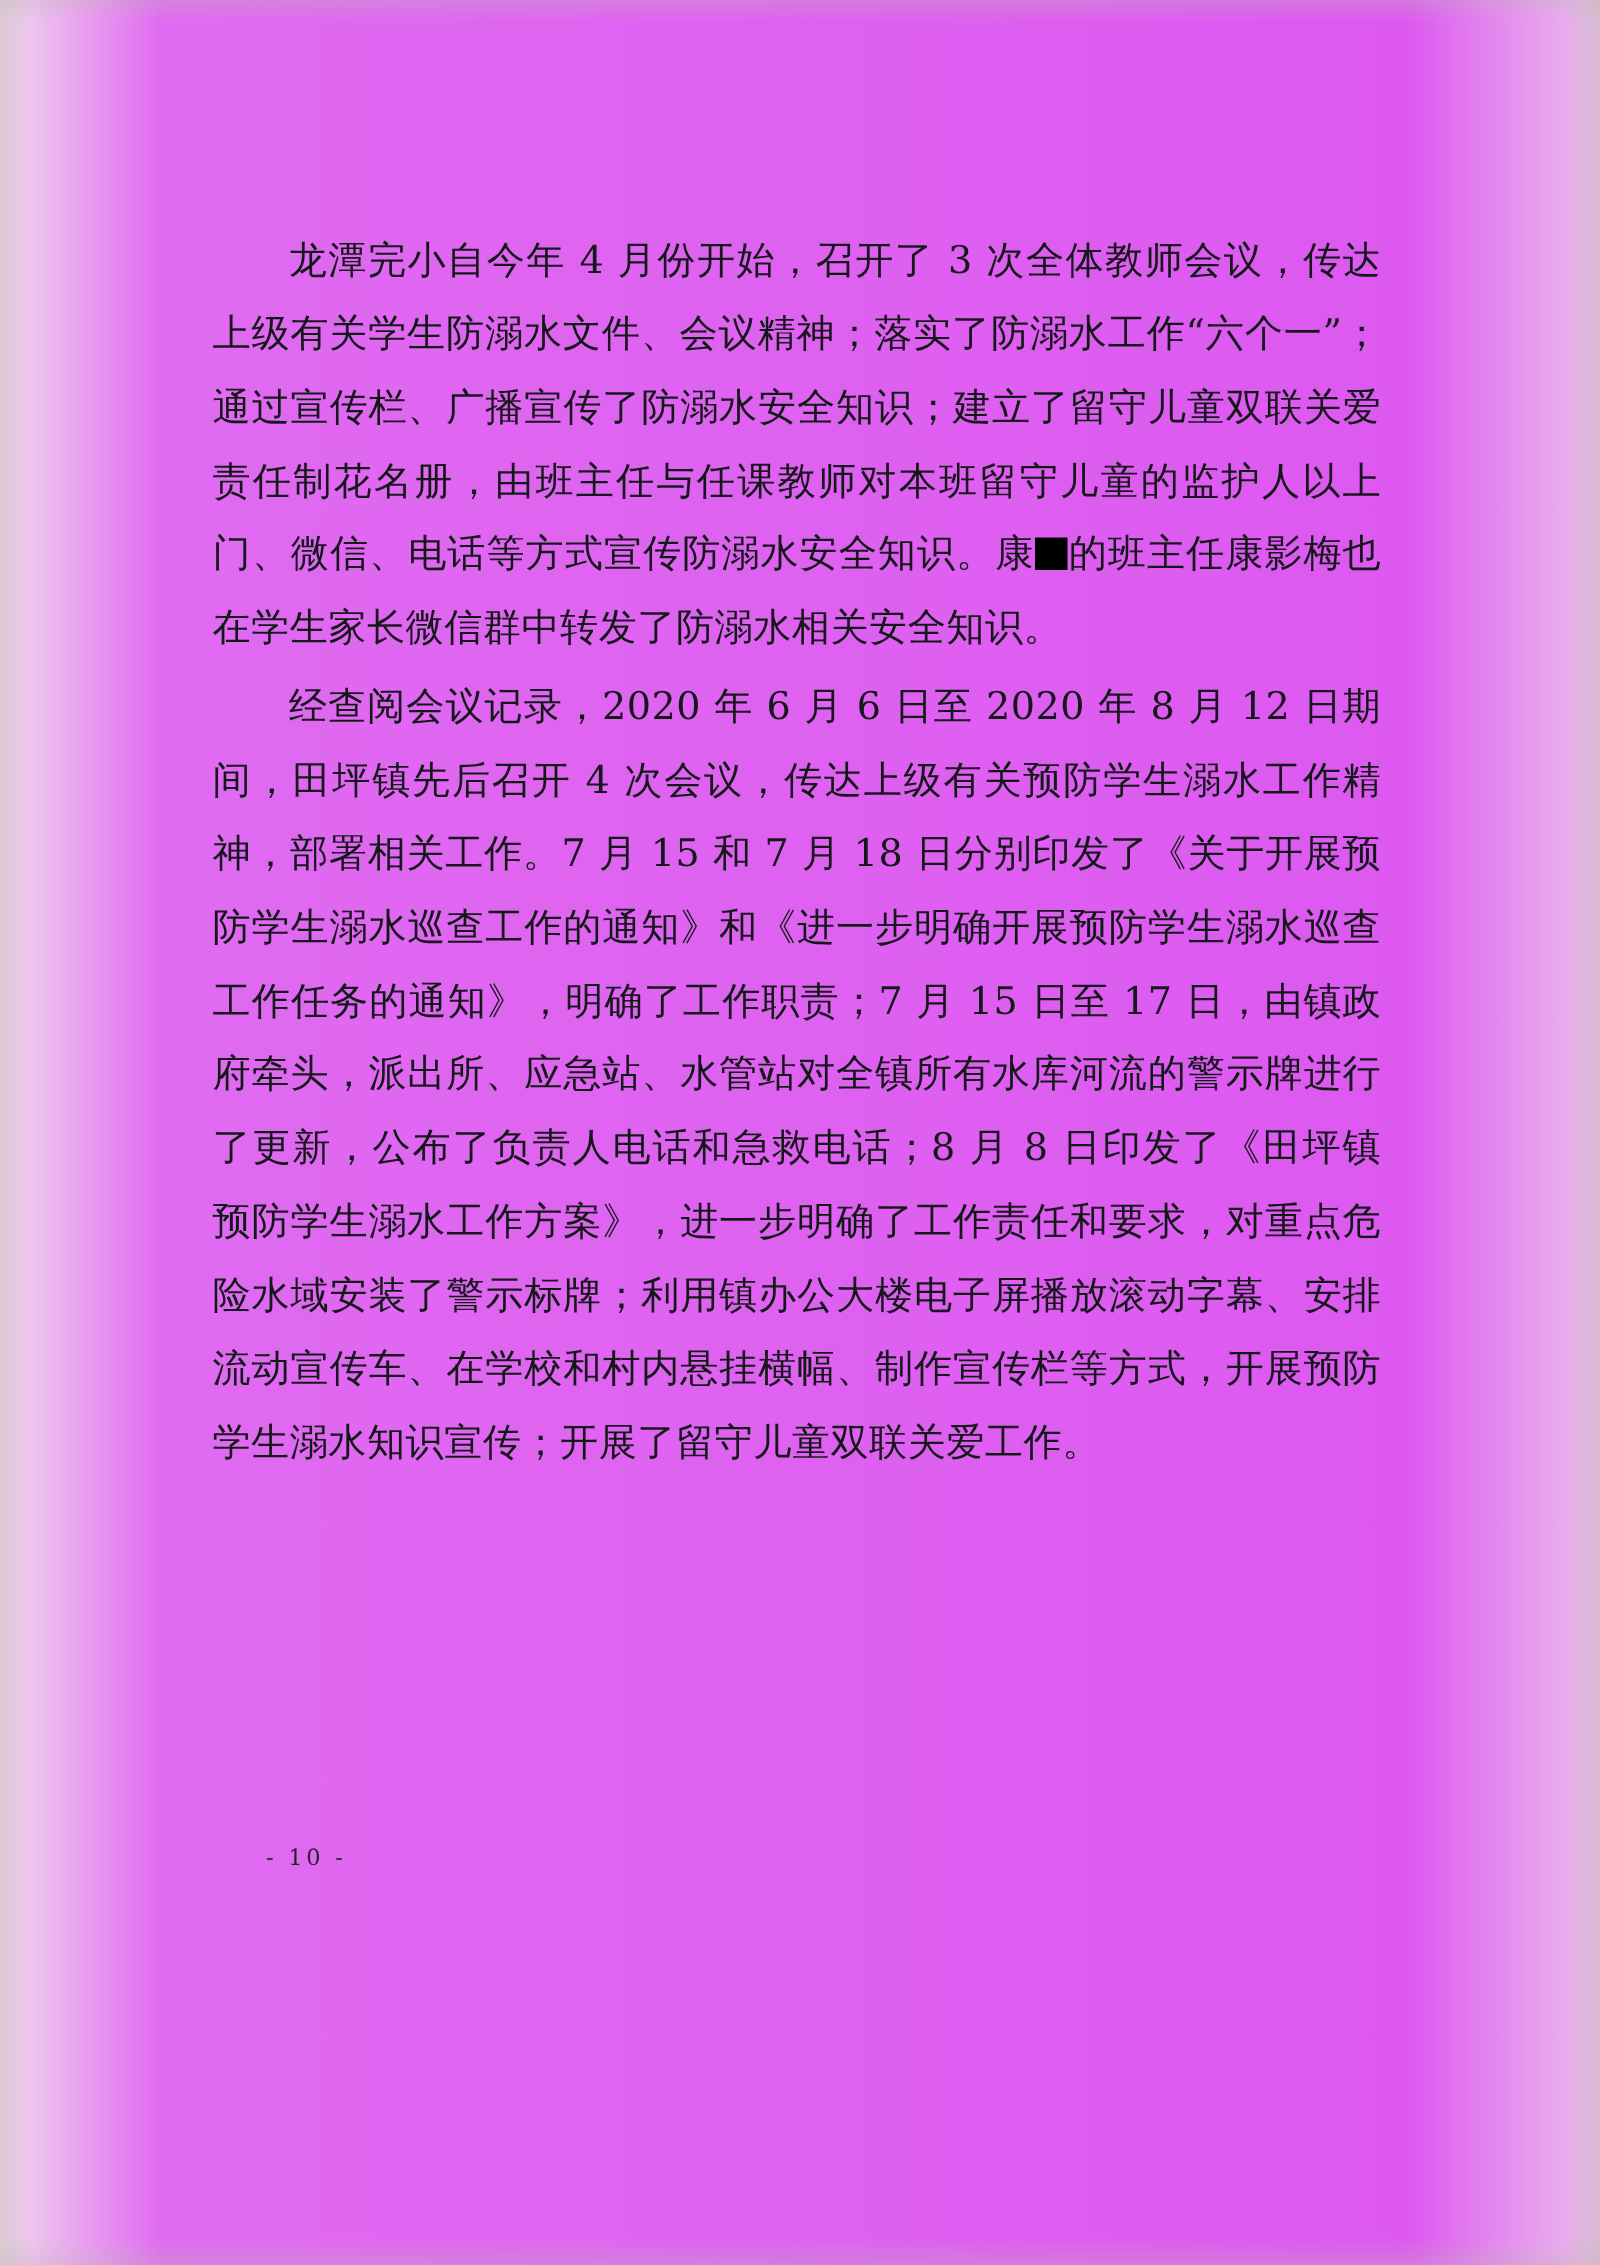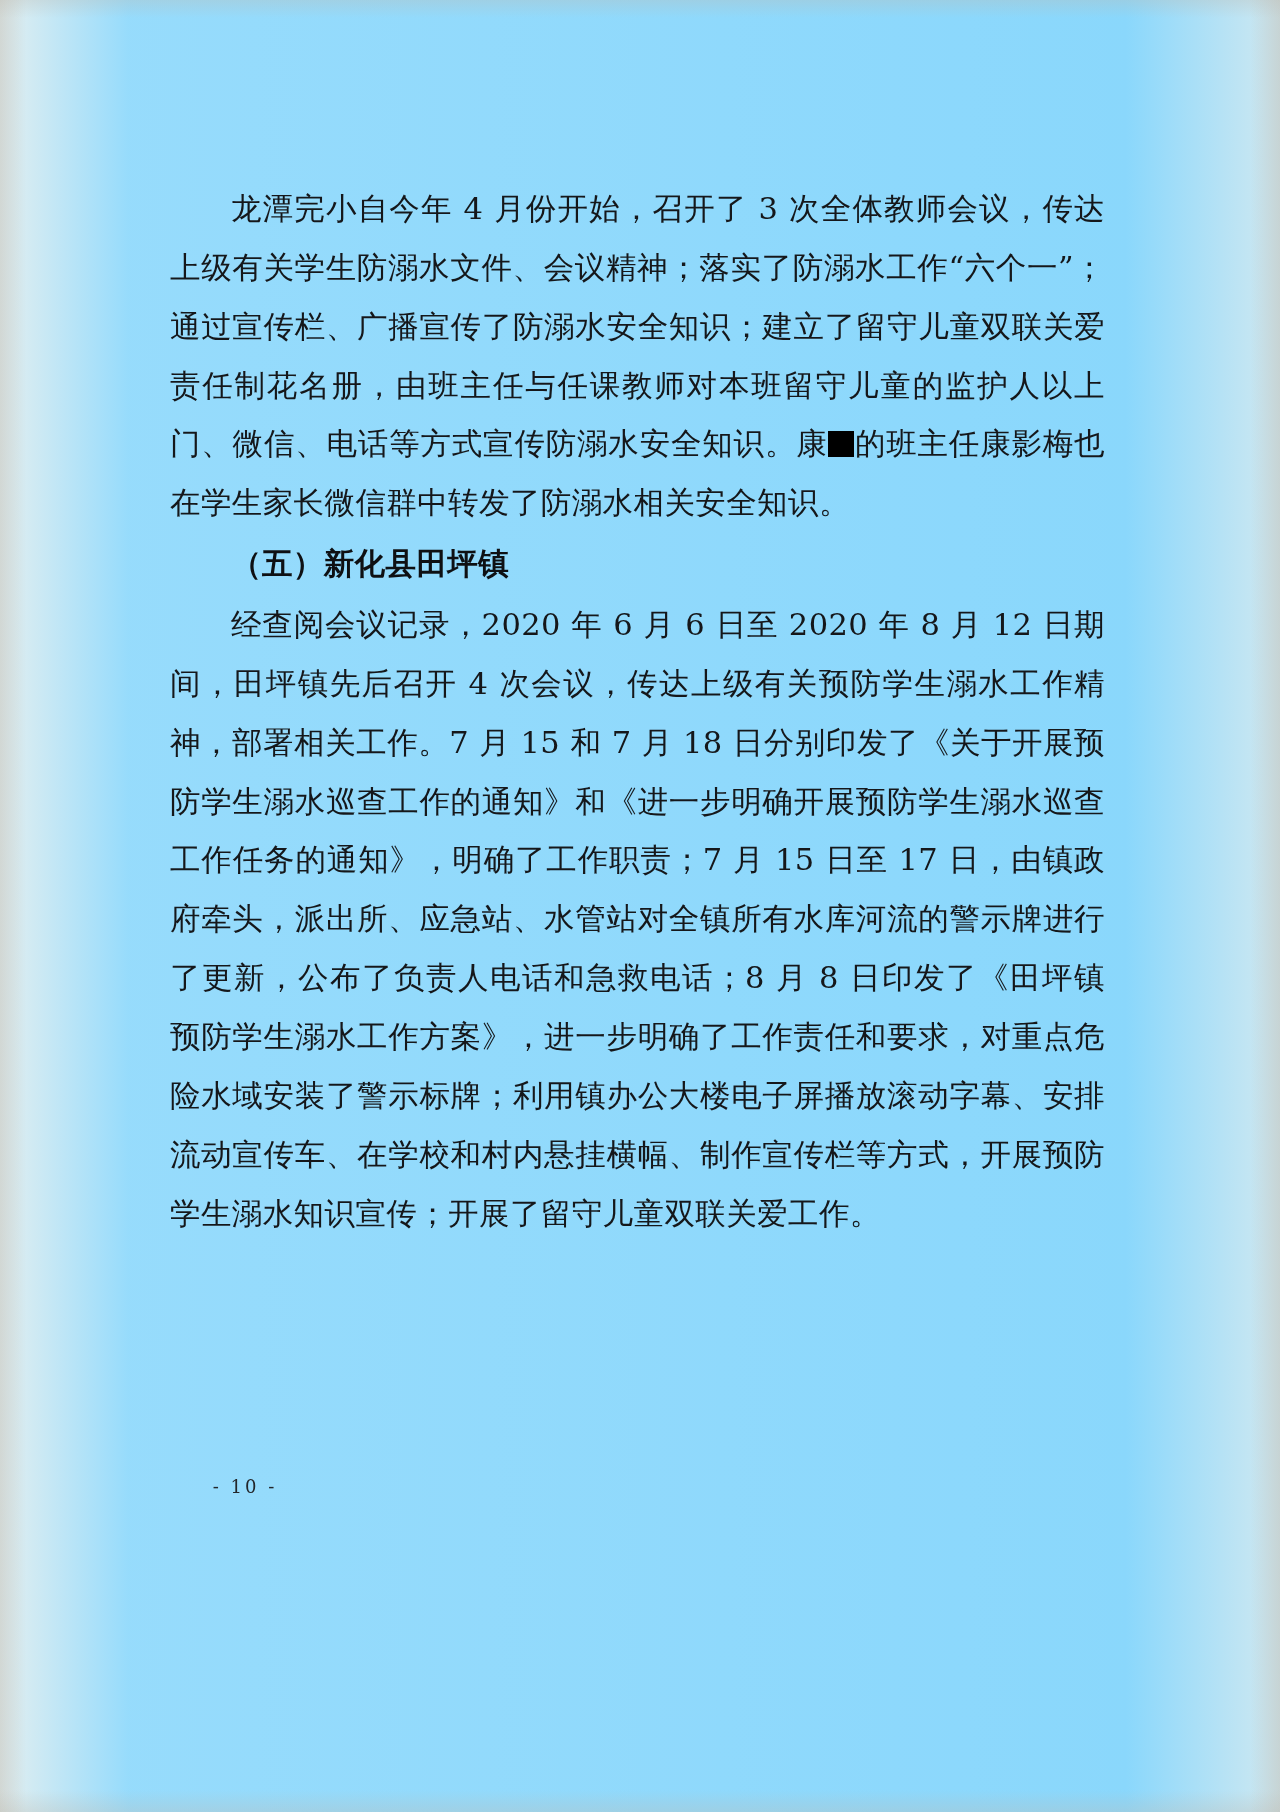--- a/index.html
+++ b/index.html
@@ -9,21 +9,21 @@
   body {
     width: 1280px;
     height: 1812px;
     background: #ffffff;
     font-family: "DejaVu Serif", "Liberation Serif", serif;
   }
   .page {
     position: relative;
     width: 1280px;
     height: 1812px;
-    background: #7dd3fc;
+    background: #d946ef;
     box-sizing: border-box;
     overflow: hidden;
   }
   
   .paper-tint {
     position: absolute;
     inset: 0;
     background:
       linear-gradient(90deg, rgba(246,244,238,0.85) 0%, rgba(253,253,251,0.2) 10%, rgba(253,253,251,0.1) 88%, rgba(244,242,236,0.7) 100%);
     pointer-events: none;
@@ -110,21 +110,20 @@
 
 <div class="page">
   <div class="paper-tint"></div>
 
   <div class="content">
 
     <p class="body-text"><span>龙潭完小自今年 4 月份开始，召开了 3 次全体教师会议，传达上级有关学生防溺水文件、会议精神；落实了防溺水工作“六个一”；通过宣传栏、广播宣传了防溺水安全知识；建立了留守儿童双联关爱责任制花名册，由班主任与任课教师对本班留守儿童的监护人以上门、微信、电话等方式宣传防溺水安全知识。康</span><span class="redaction"></span><span>的班主任康影梅也在学生家长微信群中转发了防溺水相关安全知识。</span></p>
 
     <div class="para-gap"></div>
 
-    <p class="heading-text">（五）新化县田坪镇</p>
 
     <div class="para-gap"></div>
 
     <p class="body-text">经查阅会议记录，2020 年 6 月 6 日至 2020 年 8 月 12 日期间，田坪镇先后召开 4 次会议，传达上级有关预防学生溺水工作精神，部署相关工作。7 月 15 和 7 月 18 日分别印发了《关于开展预防学生溺水巡查工作的通知》和《进一步明确开展预防学生溺水巡查工作任务的通知》，明确了工作职责；7 月 15 日至 17 日，由镇政府牵头，派出所、应急站、水管站对全镇所有水库河流的警示牌进行了更新，公布了负责人电话和急救电话；8 月 8 日印发了《田坪镇预防学生溺水工作方案》，进一步明确了工作责任和要求，对重点危险水域安装了警示标牌；利用镇办公大楼电子屏播放滚动字幕、安排流动宣传车、在学校和村内悬挂横幅、制作宣传栏等方式，开展预防学生溺水知识宣传；开展了留守儿童双联关爱工作。</p>
 
   </div>
 
   <div class="footer">
     <span class="pg">- 10 -</span>
   </div>

